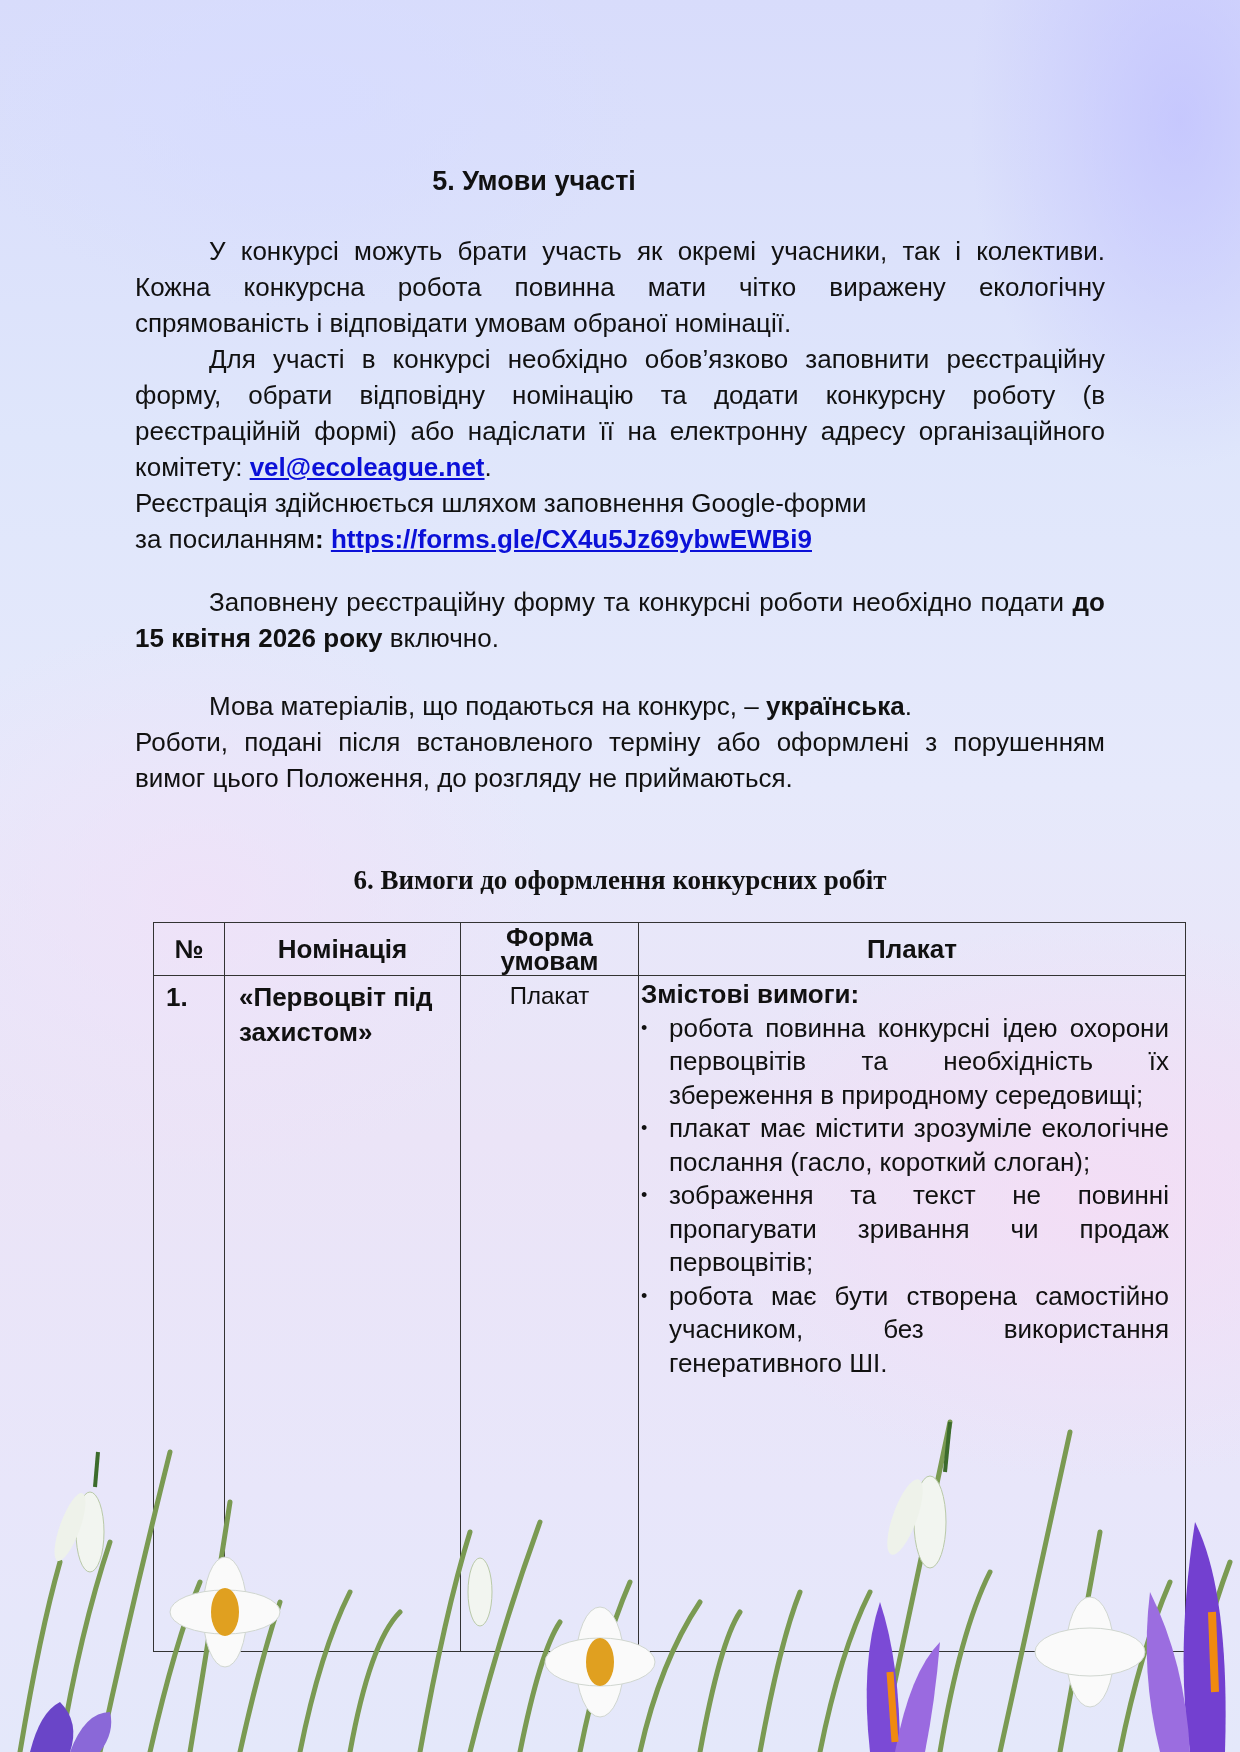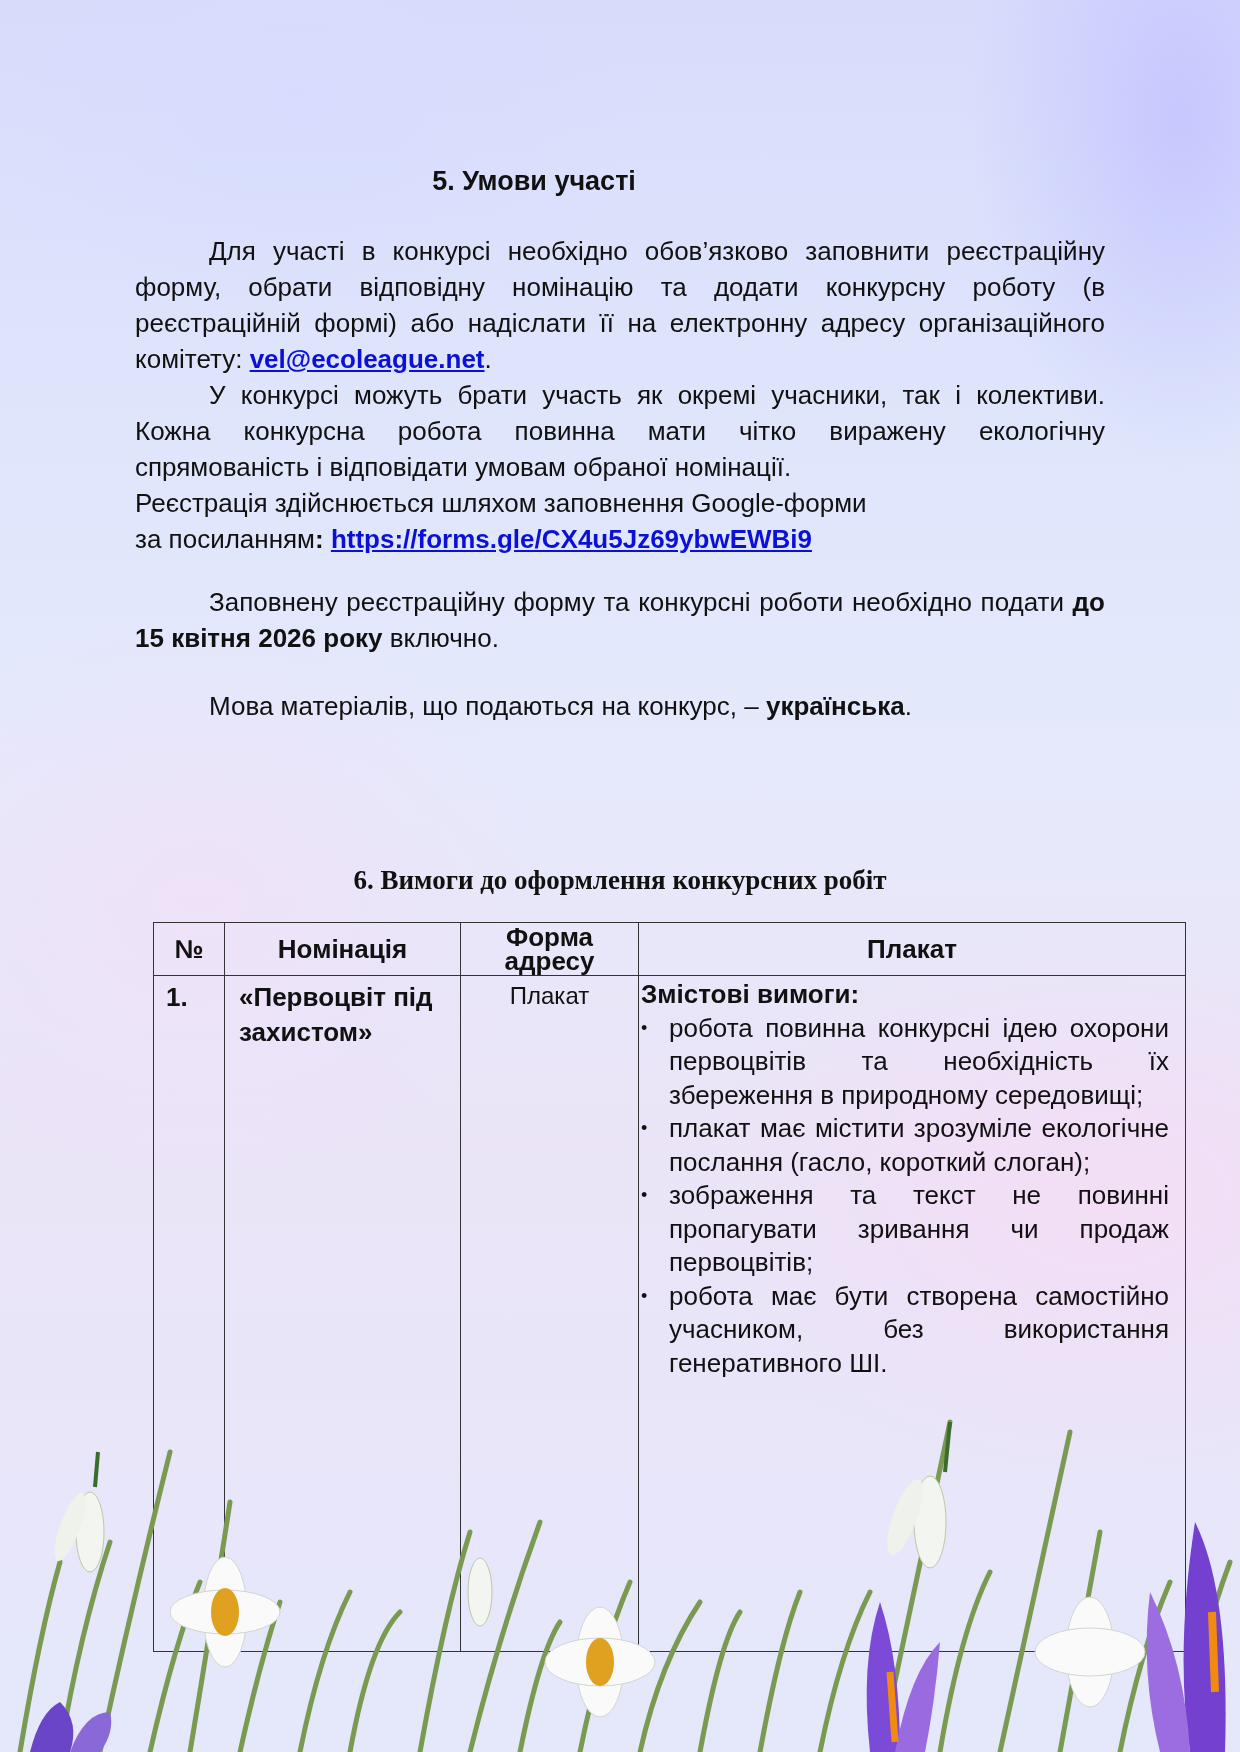--- a/index.html
+++ b/index.html
@@ -43,42 +43,43 @@
   .flowers { position: absolute; left: 0; bottom: 0; width: 1240px; height: 340px; pointer-events: none; }
 </style>
 </head>
 <body>
 
 <div class="page">
 
   <h2 id="h5">5. Умови участі</h2>
 
   <div class="para" id="p1">
+    <p class="indent">У конкурсі можуть брати участь як окремі учасники, так і колективи. Кожна конкурсна робота повинна мати чітко виражену екологічну спрямованість і відповідати умовам обраної номінації.</p>
     <p class="indent"><span>Для участі в конкурсі необхідно обов’язково заповнити реєстраційну форму, обрати відповідну номінацію та додати конкурсну роботу (в реєстраційній формі) або надіслати її на електронну адресу організаційного комітету: </span><a class="link" href="#">vel@ecoleague.net</a><span>.</span></p>
-    <p class="indent">У конкурсі можуть брати участь як окремі учасники, так і колективи. Кожна конкурсна робота повинна мати чітко виражену екологічну спрямованість і відповідати умовам обраної номінації.</p>
     <p>Реєстрація здійснюється шляхом заповнення Google-форми</p>
     <p><span>за посиланням</span><b>:</b> <a class="link" href="#">https://forms.gle/CX4u5Jz69ybwEWBi9</a></p>
   </div>
 
   <div class="para" id="p3">
     <p class="indent"><span>Заповнену реєстраційну форму та конкурсні роботи необхідно подати </span><b>до 15 квітня 2026 року</b><span> включно.</span></p>
   </div>
 
   <div class="para" id="p4">
     <p class="indent"><span>Мова матеріалів, що подаються на конкурс, – </span><b>українська</b><span>.</span></p>
+    <p>Роботи, подані після встановленого терміну або оформлені з порушенням вимог цього Положення, до розгляду не приймаються.</p>
   </div>
 
   <h2 id="h6">6. Вимоги до оформлення конкурсних робіт</h2>
 
   <table class="req">
     <thead>
       <tr>
         <th class="c1">№</th>
         <th class="c2">Номінація</th>
-        <th class="c3 form-h">Форма адресу</th>
+        <th class="c3 form-h">Форма умовам</th>
         <th class="c4">Плакат</th>
       </tr>
     </thead>
     <tbody>
       <tr class="row1">
         <td class="num">1.</td>
         <td class="nom">«Первоцвіт під захистом»</td>
         <td class="form">Плакат</td>
         <td class="reqs">
           <div class="sub">Змістові вимоги:</div>

